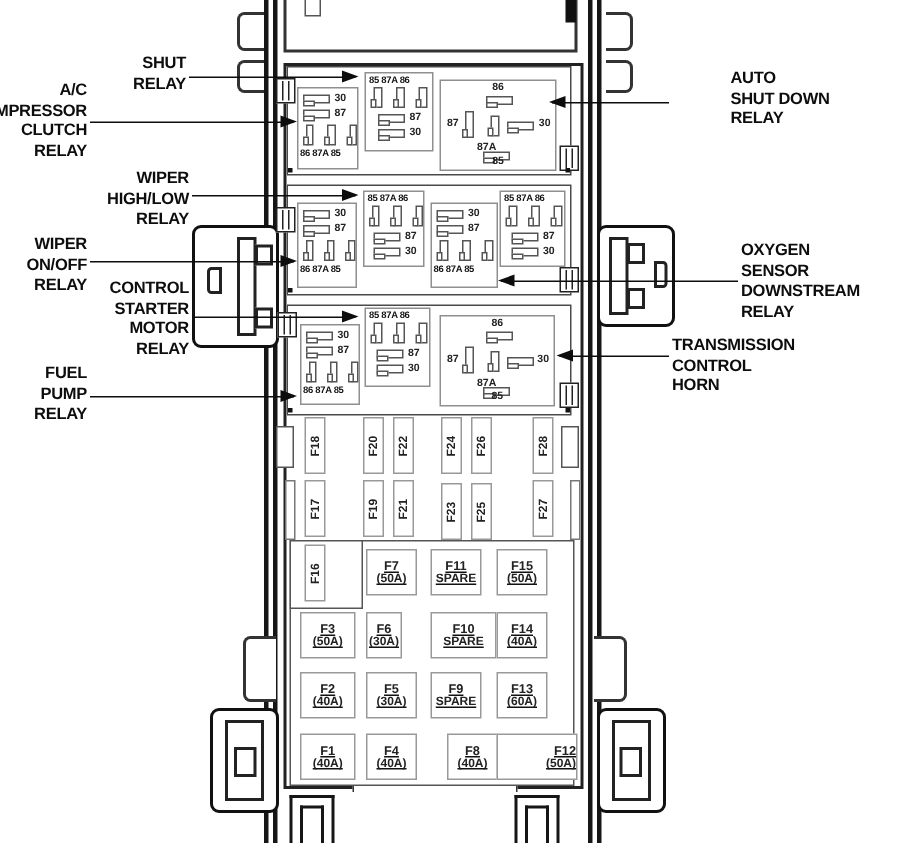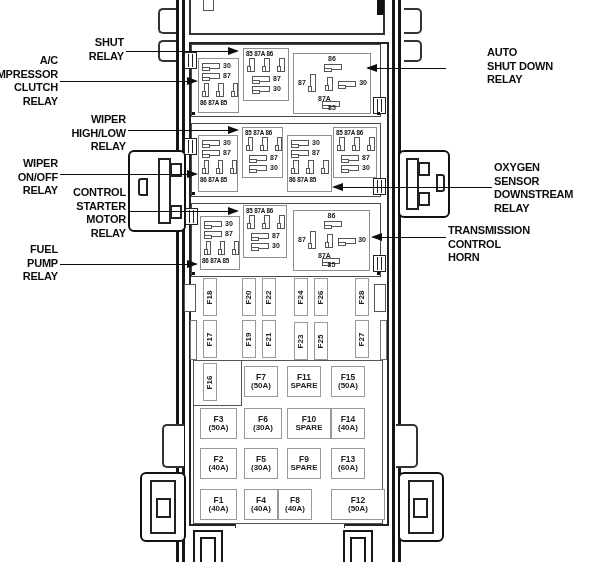--- a/index.html
+++ b/index.html
@@ -40,21 +40,21 @@
   .rc .t87a{position:absolute;left:24px;top:41px;}
   .rc .bl30{position:absolute;left:44px;top:27px;}
   .rc .r30{position:absolute;right:3px;top:25px;}
   .rc .bl85{position:absolute;left:28px;top:47px;}
   .rc .b85{position:absolute;left:0;right:0;bottom:2px;text-align:center;}
   
   .vfuse{position:absolute;width:14px;height:38px;border:1.2px solid #999;background:#fff;
          display:flex;align-items:center;justify-content:center;box-sizing:border-box;}
   .vtxt{transform:rotate(-90deg);font-size:8px;font-weight:bold;white-space:nowrap;color:#222;}
   .gfuse{position:absolute;height:31px;border:1.3px solid #999;background:#fff;box-sizing:border-box;
-         display:flex;flex-direction:column;align-items:center;justify-content:center;gap:1px;}
+         display:flex;flex-direction:column;align-items:center;justify-content:center;gap:1px;text-decoration:underline;}
   .gname{font-size:8.5px;font-weight:bold;line-height:1;color:#222;}
   .grate{font-size:8px;font-weight:bold;line-height:1;color:#222;}
   
   .grille{position:absolute;width:13px;height:17px;border:1.5px solid #222;background:#fff;box-sizing:border-box;}
   .grille::before,.grille::after{content:"";position:absolute;top:1px;bottom:1px;width:0;border-left:1.3px solid #222;}
   .grille::before{left:3px;}
   .grille::after{left:7px;}
   .dot{position:absolute;width:3px;height:3px;background:#111;}
 </style>
 </head>
@@ -335,21 +335,21 @@
     </div>
   <div class="gfuse" style="left:331px;top:366px;width:34px;">
       <div class="gname">F15</div>
       <div class="grate">(50A)</div>
     </div>
 
   <div class="gfuse" style="left:200px;top:408px;width:37px;">
       <div class="gname">F3</div>
       <div class="grate">(50A)</div>
     </div>
-  <div class="gfuse" style="left:244px;top:408px;width:38px;">
+  <div class="gfuse" style="left:244px;top:408px;width:24px;">
       <div class="gname">F6</div>
       <div class="grate">(30A)</div>
     </div>
   <div class="gfuse" style="left:287px;top:408px;width:44px;">
       <div class="gname">F10</div>
       <div class="grate">SPARE</div>
     </div>
   <div class="gfuse" style="left:331px;top:408px;width:34px;">
       <div class="gname">F14</div>
       <div class="grate">(40A)</div>
@@ -373,25 +373,25 @@
     </div>
 
   <div class="gfuse" style="left:200px;top:489px;width:37px;">
       <div class="gname">F1</div>
       <div class="grate">(40A)</div>
     </div>
   <div class="gfuse" style="left:244px;top:489px;width:34px;">
       <div class="gname">F4</div>
       <div class="grate">(40A)</div>
     </div>
-  <div class="gfuse" style="left:278px;top:489px;width:34px;">
+  <div class="gfuse" style="left:298px;top:489px;width:34px;">
       <div class="gname">F8</div>
       <div class="grate">(40A)</div>
     </div>
-  <div class="gfuse" style="left:331px;top:489px;width:54px;">
+  <div class="gfuse" style="left:331px;top:489px;width:54px;align-items:flex-end;">
       <div class="gname">F12</div>
       <div class="grate">(50A)</div>
     </div>
 
   <div class="lbl r" style="left:24px;top:36px;width:100px;">SHUT
 RELAY</div>
   <div class="lbl r" style="left:-20px;top:54px;width:78px;">A/C
 OMPRESSOR
 CLUTCH
 RELAY</div>

